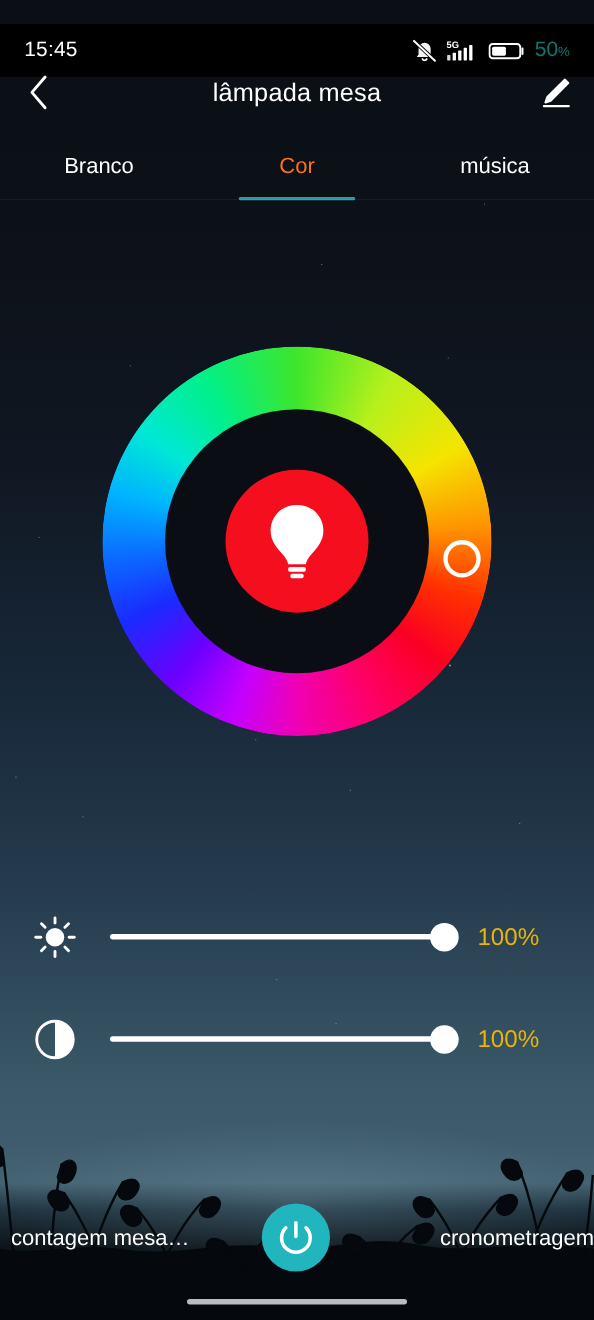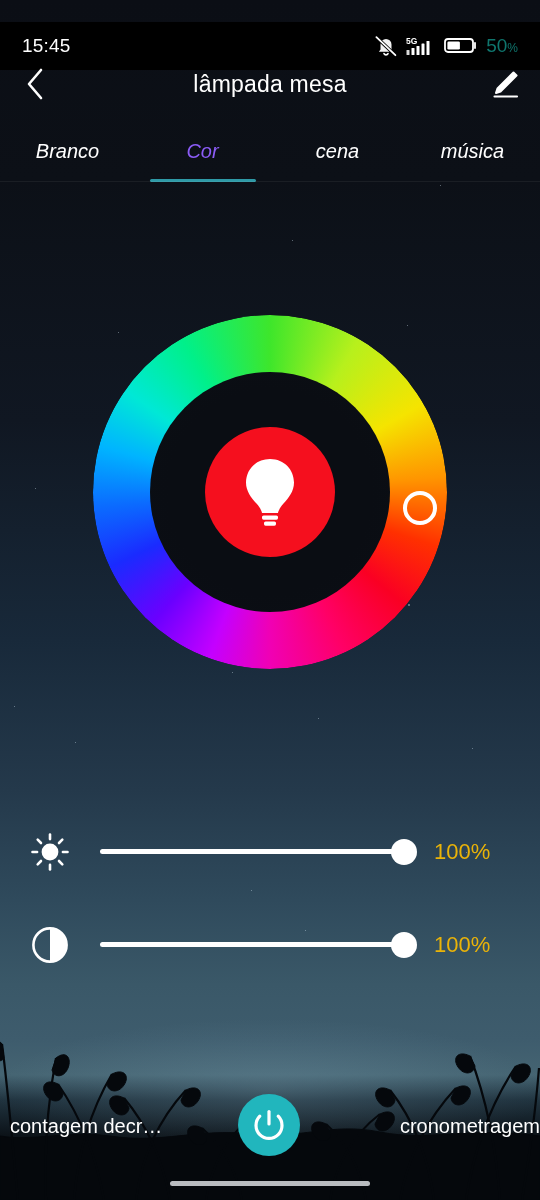--- a/index.html
+++ b/index.html
@@ -58,21 +58,21 @@
 
   
   .statusbar{
     position:absolute; left:0; top:0; width:540px; height:48px;
     background:#000;
     display:flex; align-items:center; justify-content:space-between;
     padding:0 22px;
     margin-top:22px;
   }
   .status-time{ color:#fff; font-size:19px; letter-spacing:.2px; }
-  .status-right{ display:flex; gap:8px; }
+  .status-right{ display:flex; align-items:center; gap:8px; }
   .batt-pct{ color:#0f766e; font-size:19px; }
   .batt-pct .sm{ font-size:12px; }
 
   
   .header{
     position:absolute; left:0; top:48px; width:540px; height:72px;
     display:flex; align-items:center;gap:44px;
   }
   .hdr-back{
     width:70px; height:72px;
@@ -91,24 +91,23 @@
 
   
   .tabs{
     position:absolute; left:0; top:120px; width:540px; height:62px;
     display:flex; align-items:center;
   }
   .tab{
     flex:1; position:relative; height:62px;
     display:flex; align-items:center; justify-content:center;
     cursor:pointer;
-    font-style:italic;
   }
   .tab span{ color:#ffffff; font-size:20px; }
-  .tab.active span{ color:#8b5cf6; }
+  .tab.active span{ color:#f97316; }
   .tab.active::after{
     content:""; position:absolute; bottom:0; left:50%;
     transform:translateX(-50%);
     width:106px; height:3px; background:#2e99a6; border-radius:2px;
   }
   .tabs-divider{
     position:absolute; left:0; top:181px; width:540px; height:1px;
     background:rgba(255,255,255,.06);
   }
 
@@ -331,23 +330,20 @@
   </div>
 
   <div class="tabs">
     <div class="tab">
       <span>Branco</span>
     </div>
     <div class="tab active">
       <span>Cor</span>
     </div>
     <div class="tab">
-      <span>cena</span>
-    </div>
-    <div class="tab">
       <span>música</span>
     </div>
   </div>
   <div class="tabs-divider"></div>
 
   <div class="wheel-wrap">
     <div class="wheel"></div>
     <div class="wheel-hole"></div>
     <div class="bulb-btn">
       <svg width="62" height="74" viewBox="0 0 62 74">
@@ -392,21 +388,21 @@
       </svg>
     </div>
     <div class="slider-track-wrap">
       <div class="slider-track"></div>
       <div class="slider-thumb"></div>
     </div>
     <div class="slider-value">100%</div>
   </div>
 
   <div class="bottom-bar">
-    <div class="bottom-label left">contagem decr…</div>
+    <div class="bottom-label left">contagem mesa…</div>
     <div class="bottom-label right">cronometragem</div>
   </div>
   <div class="power-btn">
     <svg width="36" height="36" viewBox="0 0 36 36">
       <g fill="none" stroke="#ffffff" stroke-width="3.2" stroke-linecap="round">
         <path d="M18 4.5 V17"></path>
         <path d="M27.2 9.2 a13 13 0 1 1 -18.4 0"></path>
       </g>
     </svg>
   </div>

